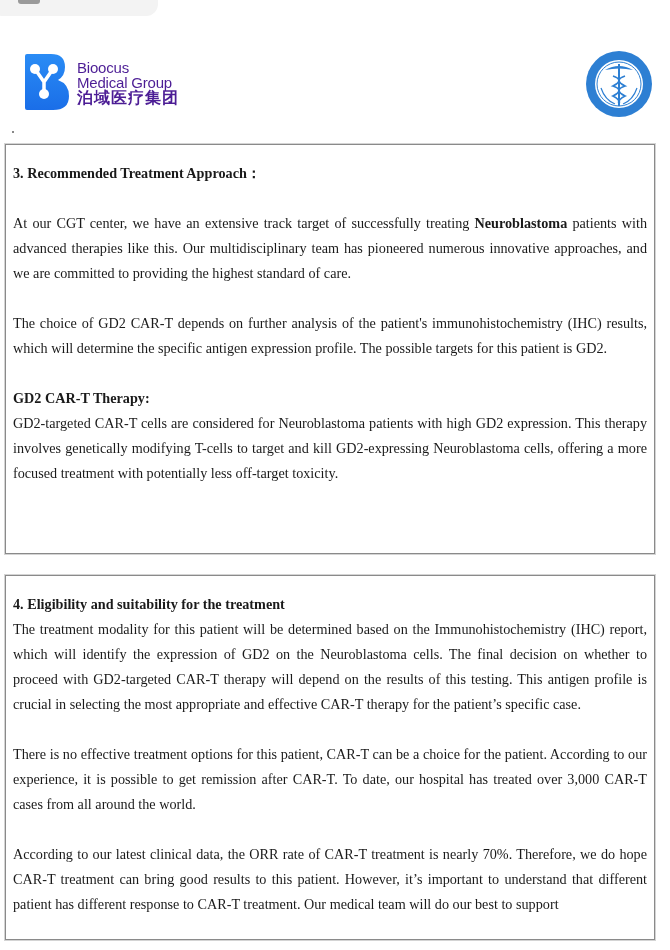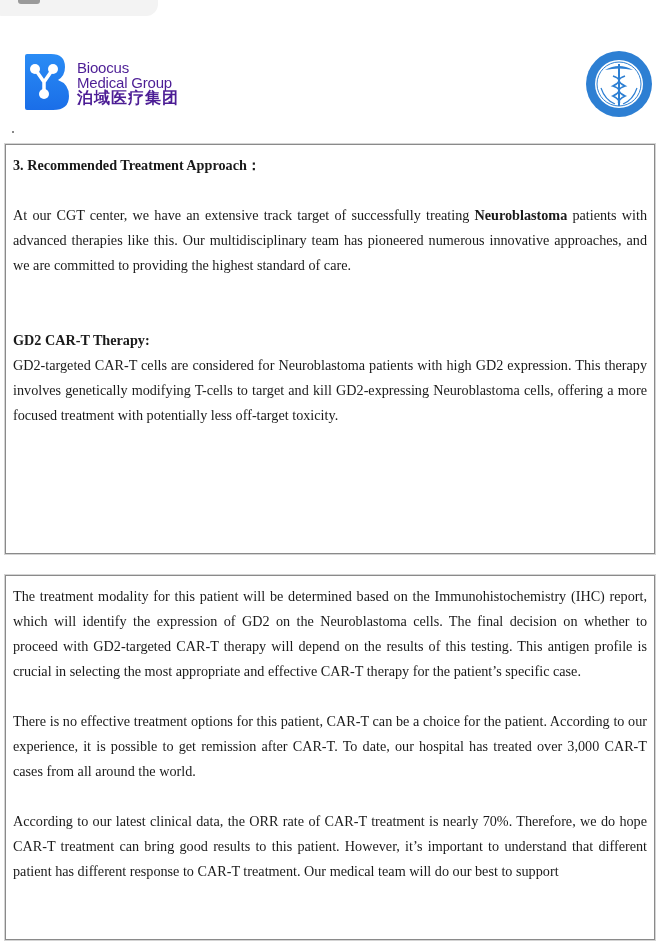--- a/index.html
+++ b/index.html
@@ -38,21 +38,21 @@
     position: absolute; left: 581px; top: 48px; width: 76px; height: 72px;
   }
   .tiny-dot {
     position: absolute; left: 12px; top: 131px; width: 2px; height: 2px; background:#888;
   }
   .box {
     position: absolute; left: 5px;
     width: 650px;
     border: 1px solid #8a8a8a;
     box-shadow: 0 0 0 1px #d4d4d4;
-    padding: 8px 7px;
+    padding: 16px 7px;
     box-sizing: border-box;
     font-size: 14.2px;
     line-height: 25px;
   }
   .box1 { top: 144px; height: 410px; }
   .box2 { top: 575px; height: 365px; }
   .heading { font-weight: bold; margin-top: 0; }
   .p { text-align: justify; text-align-last: auto; }
   .gap { height: 25px; }
   .b { font-weight: bold; }
@@ -103,24 +103,26 @@
 
 <div class="tiny-dot"></div>
 
 <div class="box box1">
   <div class="heading">3.  Recommended Treatment Approach：</div>
   <div class="gap"></div>
   <div class="p">
     <span>At our CGT center, we have an extensive track target of successfully treating </span><span class="b">Neuroblastoma</span><span> patients with advanced therapies like this. Our multidisciplinary team has pioneered numerous innovative approaches, and we are committed to providing the highest standard of care.</span>
   </div>
   <div class="gap"></div>
+  <div class="p">The choice of GD2 CAR-T depends on further analysis of the patient's immunohistochemistry (IHC) results, which will determine the specific antigen expression profile. The possible targets for this patient is GD2.</div>
   <div class="gap"></div>
   <div class="heading">GD2 CAR-T Therapy:</div>
   <div class="p">GD2-targeted CAR-T cells are considered for Neuroblastoma patients with high GD2 expression. This therapy involves genetically modifying T-cells to target and kill GD2-expressing Neuroblastoma cells, offering a more focused treatment with potentially less off-target toxicity.</div>
 </div>
 
 <div class="box box2">
+  <div class="heading">4.  Eligibility and suitability for the treatment</div>
   <div class="p">The treatment modality for this patient will be determined based on the Immunohistochemistry (IHC) report, which will identify the expression of GD2 on the Neuroblastoma cells. The final decision on whether to proceed with GD2-targeted CAR-T therapy will depend on the results of this testing. This antigen profile is crucial in selecting the most appropriate and effective CAR-T therapy for the patient’s specific case.</div>
   <div class="gap"></div>
   <div class="p">There is no effective treatment options for this patient, CAR-T can be a choice for the patient. According to our experience, it is possible to get remission after CAR-T. To date, our hospital has treated over 3,000 CAR-T cases from all around the world.</div>
   <div class="gap"></div>
   <div class="p">According to our latest clinical data, the ORR rate of CAR-T treatment is nearly 70%. Therefore, we do hope CAR-T treatment can bring good results to this patient. However, it’s important to understand that different patient has different response to CAR-T treatment. Our medical team will do our best to support</div>
 </div>
 
 </body></html>

